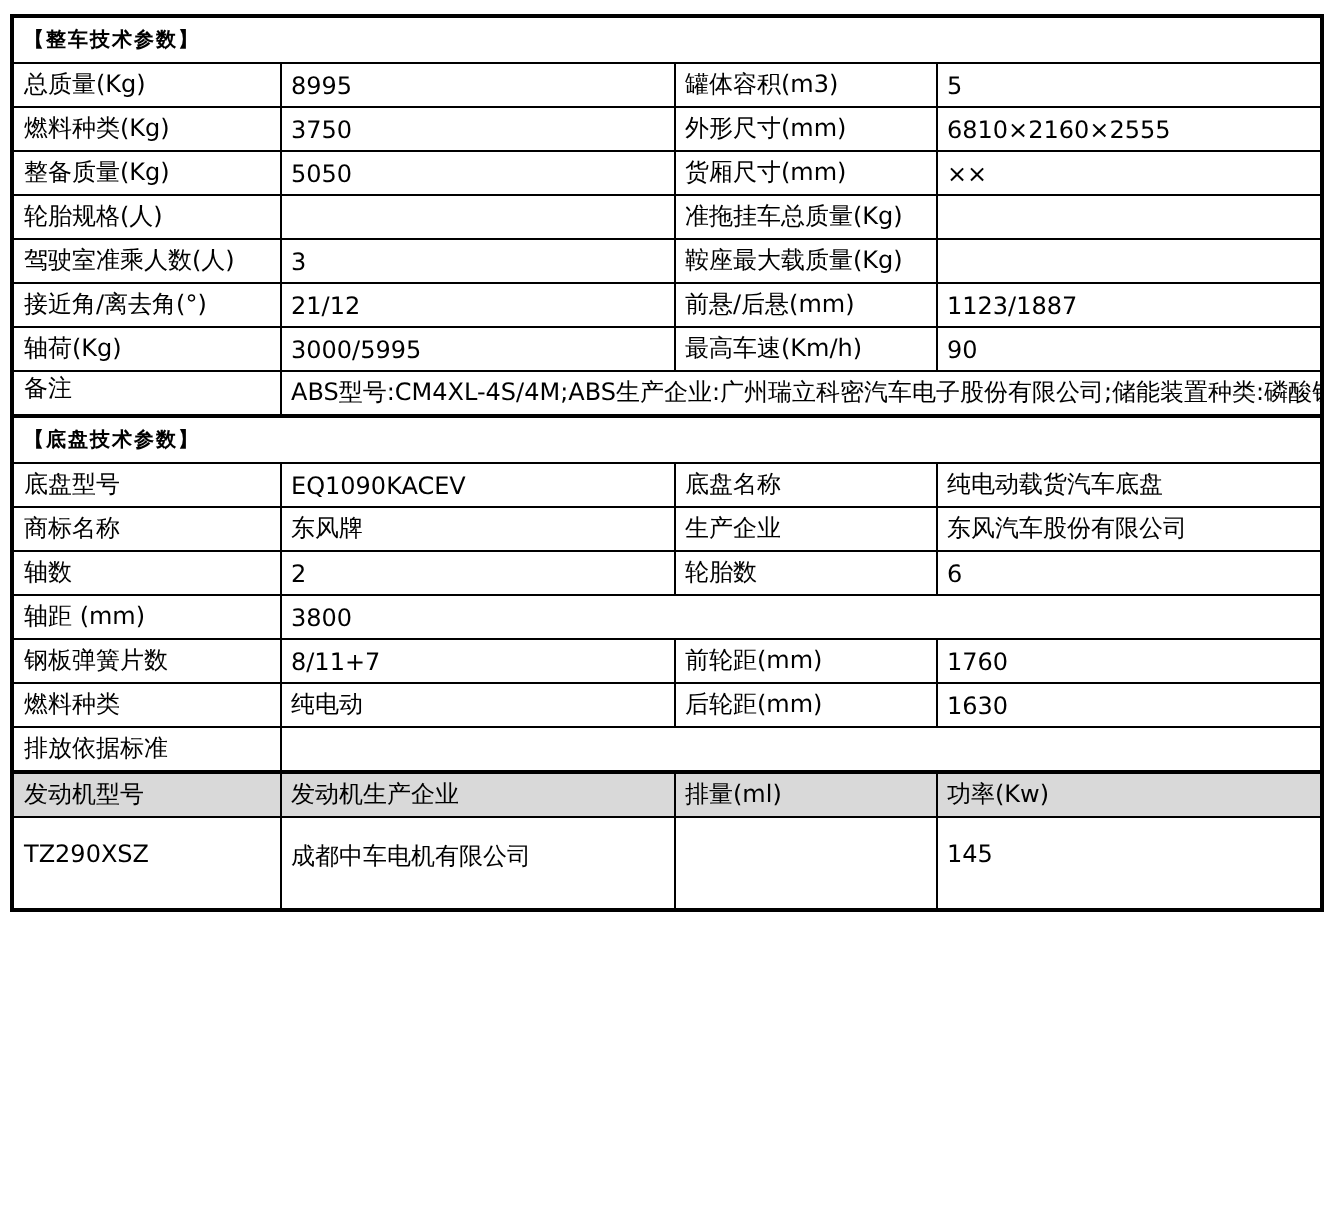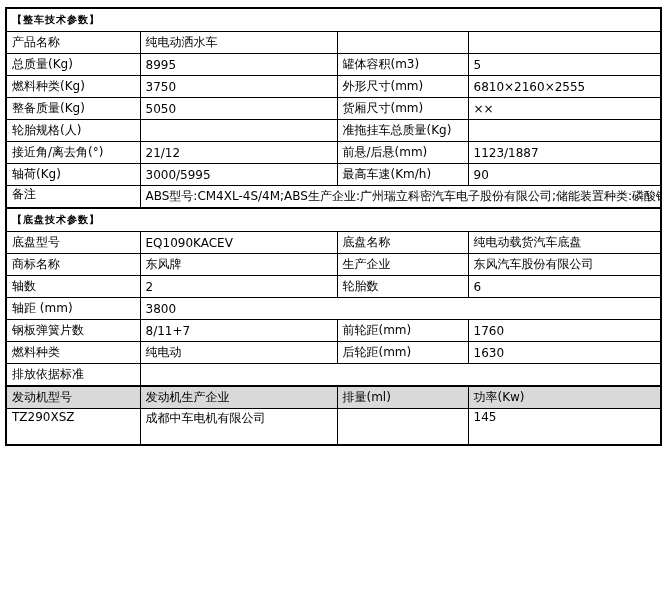--- a/index.html
+++ b/index.html
@@ -8,44 +8,38 @@
   .wrap{padding:7px 5px;width:658px;}
   table.spec{border-collapse:collapse;table-layout:fixed;width:657px;border:2px solid var(--border);}
   table.spec td{border:1px solid var(--border);font-size:12px;height:21px;padding:0 5px;overflow:hidden;white-space:nowrap;background:#fff;}
   tr.sec-title td{font-weight:bold;font-size:10px;height:22px;letter-spacing:1px;}
   tr.sec-title-2 td{border-top:2px solid var(--border);margin-left:16px;}
   td.lbl{padding-left:5px;}
   td.val{padding-left:8px;}
   td.remark-label{vertical-align:top;padding-top:2px;}
   td.remark-text{white-space:normal;line-height:20px;padding:1px 7px;height:138px;vertical-align:top;word-break:break-all;}
   tr.engine-head td{background:var(--header-bg);border-top:2px solid var(--border);margin-left:36px;}
-  tr.engine-vals td{height:34px;vertical-align:top;padding-top:1px;margin-left:24px;}
+  tr.engine-vals td{height:34px;vertical-align:top;padding-top:11px;margin-left:24px;}
 </style>
 </head>
 <body>
 
 <div class="wrap">
   <table class="spec">
     <colgroup>
       <col style="width:134px">
         <col style="width:197px">
         <col style="width:131px">
         <col style="width:193px">
     </colgroup>
     <tbody>
       <tr class="sec-title">
         <td colspan="4">【整车技术参数】</td>
       </tr>
 
-      <tr>
-        <td class="lbl">产品名称</td>
-        <td class="val">纯电动洒水车</td>
-        <td class="lbl"></td>
-        <td class="val"></td>
-      </tr>
       <tr>
         <td class="lbl">总质量(Kg)</td>
         <td class="val">8995</td>
         <td class="lbl">罐体容积(m3)</td>
         <td class="val">5</td>
       </tr>
       <tr>
         <td class="lbl">燃料种类(Kg)</td>
         <td class="val">3750</td>
         <td class="lbl">外形尺寸(mm)</td>
@@ -54,20 +48,26 @@
       <tr>
         <td class="lbl">整备质量(Kg)</td>
         <td class="val">5050</td>
         <td class="lbl">货厢尺寸(mm)</td>
         <td class="val">××</td>
       </tr>
       <tr>
         <td class="lbl">轮胎规格(人)</td>
         <td class="val"></td>
         <td class="lbl">准拖挂车总质量(Kg)</td>
+        <td class="val"></td>
+      </tr>
+      <tr>
+        <td class="lbl">驾驶室准乘人数(人)</td>
+        <td class="val">3</td>
+        <td class="lbl">鞍座最大载质量(Kg)</td>
         <td class="val"></td>
       </tr>
       <tr>
         <td class="lbl">接近角/离去角(°)</td>
         <td class="val">21/12</td>
         <td class="lbl">前悬/后悬(mm)</td>
         <td class="val">1123/1887</td>
       </tr>
       <tr>
         <td class="lbl">轴荷(Kg)</td>

